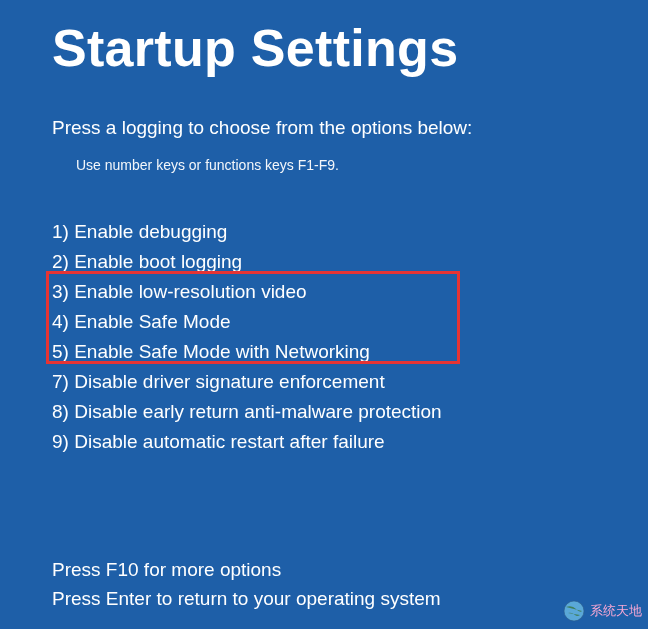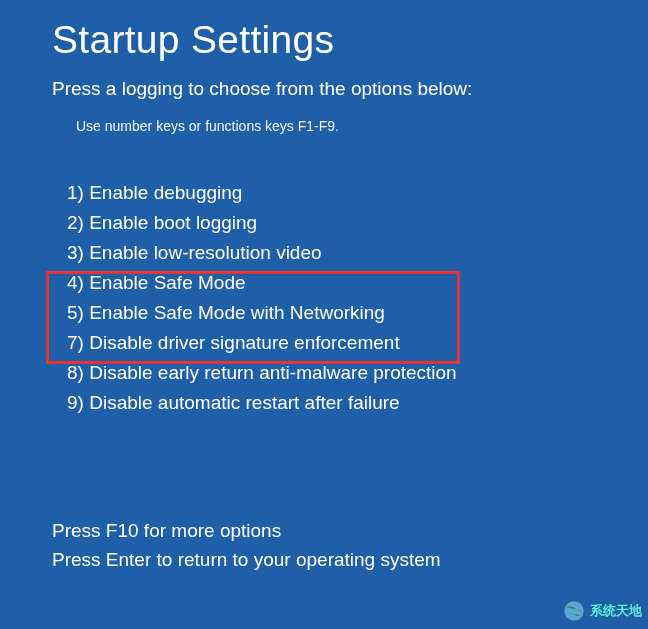--- a/index.html
+++ b/index.html
@@ -12,40 +12,39 @@
       height: 629px;
       background-color: #1e5fa8;
       color: #ffffff;
       font-family: "Segoe UI Light", "Segoe UI", Arial, sans-serif;
       padding-left: 52px;
       padding-top: 18px;
       position: relative;
       overflow: hidden;
     }
     .title {
-      font-size: 39px;
-      font-weight: 400;
-      margin-bottom: 16px;
+      font-size: 52px;
+      font-weight: 700;
+      margin-bottom: 39px;
       letter-spacing: 0.3px;
     }
     .subtitle {
       font-size: 19px;
       font-weight: 300;
       margin-bottom: 18px;
     }
     .hint {
       font-size: 14px;
       font-weight: 300;
       margin-bottom: 44px;
       opacity: 0.95;
       margin-left: 24px;
     }
     .options {
       margin-bottom: 98px;
-      margin-left: 15px;
     }
     .option {
       font-size: 19px;
       font-weight: 300;
       line-height: 30px;
       padding: 0;
     }
     .highlight-box {
       position: absolute;
       left: 46px;
@@ -67,22 +66,22 @@
       display: flex;
       align-items: center;
       gap: 4px;
     }
     .watermark-icon {
       width: 24px;
       height: 24px;
     }
     .watermark-text {
       font-size: 13px;
-      font-weight: 700;
-      color: #5eead4;
+      font-weight: 400;
+      color: #f9a8d4;
       font-family: "Microsoft YaHei", Arial, sans-serif;
     }
   </style>
 </head>
 <body>
 
 <h1 class="title">Startup Settings</h1>
 
 <div class="subtitle">Press a logging to choose from the options below:</div>
 

